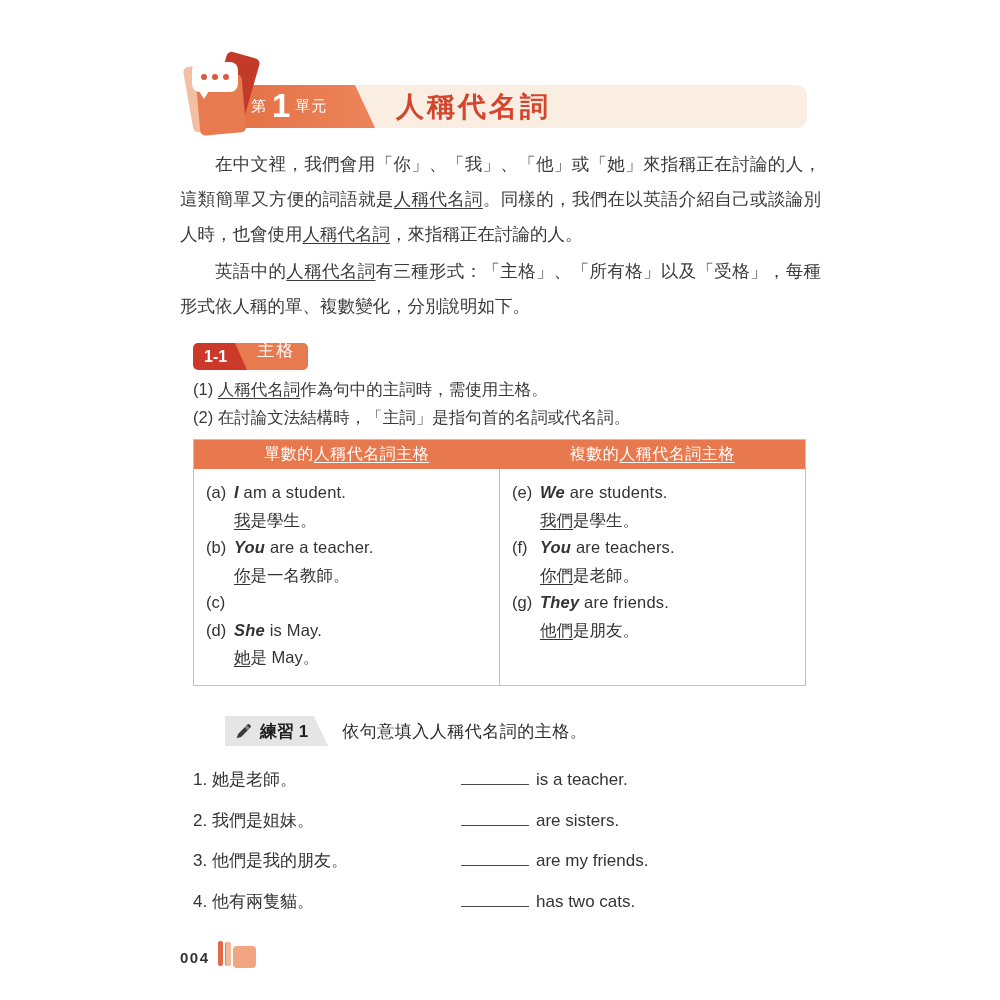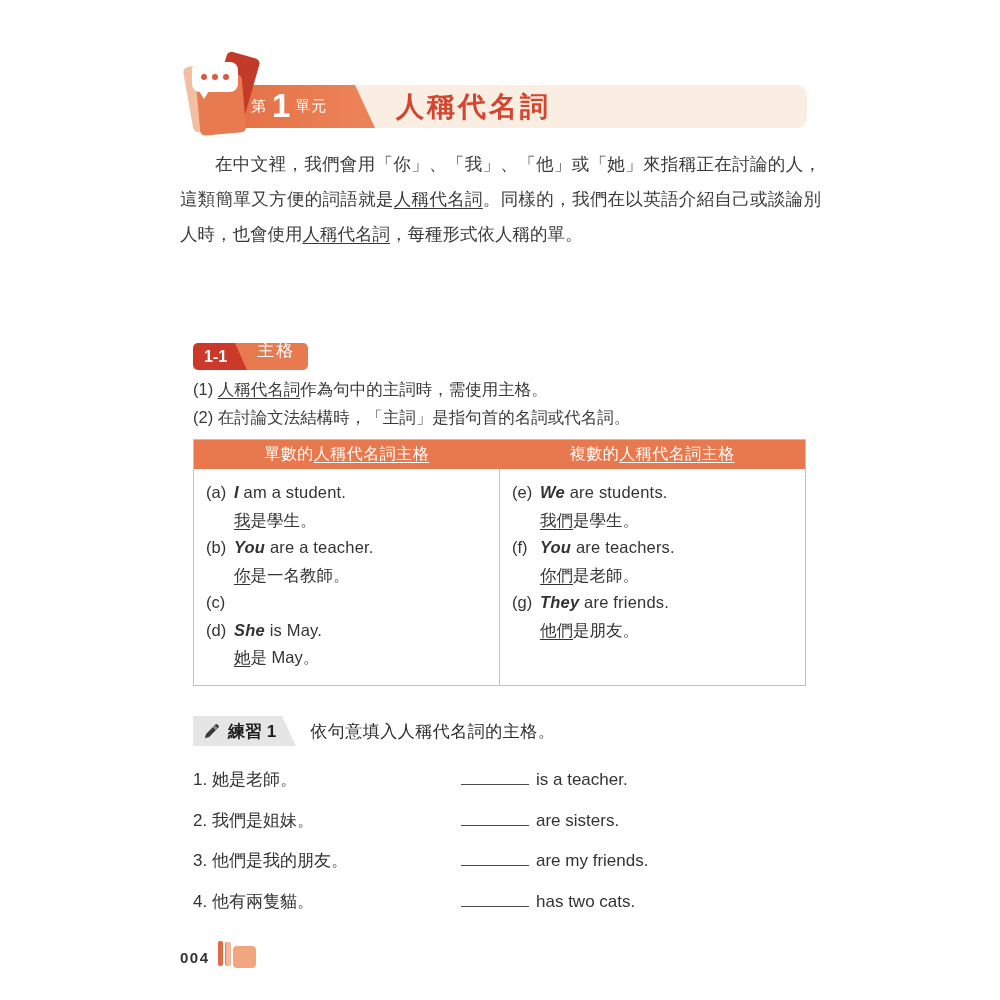--- a/index.html
+++ b/index.html
@@ -77,21 +77,21 @@
   .ptable-col.right { border-left:1px solid #F2B19A; }
   .entry { display:flex; font-size:16.5px; line-height:27.5px; color:#333; }
   .entry-label { width:28px; flex:none; }
   .entry-en { letter-spacing:0.2px; }
   .entry-zh { }
 
   
   .ex-head { position:absolute; left:193px; top:716px; display:flex; align-items:center; height:30px; }
   .ex-label {
     position:relative; background:#E5E5E5; height:30px; display:flex; align-items:center;
-    padding:0 6px 0 10px; gap:7px; font-weight:bold; font-size:17px; color:#1f1f1f;
+    padding:0 6px 0 10px; gap:7px; font-weight:bold; font-size:17px; color:#1f1f1f;margin-left:32px;
   }
   .ex-label::after { content:''; position:absolute; left:100%; top:0; width:0; height:0;
     border-bottom:30px solid #E5E5E5; border-right:14px solid transparent; }
   .ex-instruction { margin-left:28px; font-size:17px; color:#2b2b2b; letter-spacing:0.5px; }
   .pencil { width:18px; height:18px; }
 
   .ex-item { position:absolute; left:193px; width:627px; font-size:17px; color:#333; }
   .ex-zh { display:inline-block; }
   .ex-en { position:absolute; left:268px; top:0; white-space:nowrap; }
   .blank { display:inline-block; width:68px; border-bottom:1.5px solid #4a4a4a; height:17px; margin-right:7px; }
@@ -125,21 +125,22 @@
     <div class="card card-red"></div>
     <div class="card card-peach"></div>
     <div class="card card-orange"></div>
     <div class="bubble">
       <span class="dot"></span>
       <span class="dot"></span>
       <span class="dot"></span>
     </div>
   </div>
 
-  <p class="para p1"><span>在中文裡，我們會用「你」、「我」、「他」或「她」來指稱正在討論的人，這類簡單又方便的詞語就是</span><span class="rt-u">人稱代名詞</span><span>。同樣的，我們在以英語介紹自己或談論別人時，也會使用</span><span class="rt-u">人稱代名詞</span><span>，每種形式依人稱的單。</span></p>
+  <p class="para p1"><span>在中文裡，我們會用「你」、「我」、「他」或「她」來指稱正在討論的人，這類簡單又方便的詞語就是</span><span class="rt-u">人稱代名詞</span><span>。同樣的，我們在以英語介紹自己或談論別人時，也會使用</span><span class="rt-u">人稱代名詞</span><span>，來指稱正在討論的人。</span></p>
+  <p class="para p2"><span>英語中的</span><span class="rt-u">人稱代名詞</span><span>有三種形式：「主格」、「所有格」以及「受格」，每種形式依人稱的單、複數變化，分別說明如下。</span></p>
 
   <div class="sec">
     <div class="sec-num">1-1</div>
     <div class="sec-title">主格</div>
   </div>
 
   <p class="note note1"><span>(1) </span><span class="rt-u">人稱代名詞</span><span>作為句中的主詞時，需使用主格。</span></p>
   <p class="note note2"><span>(2) 在討論文法結構時，「主詞」是指句首的名詞或代名詞。</span></p>
 
   <div class="ptable">

